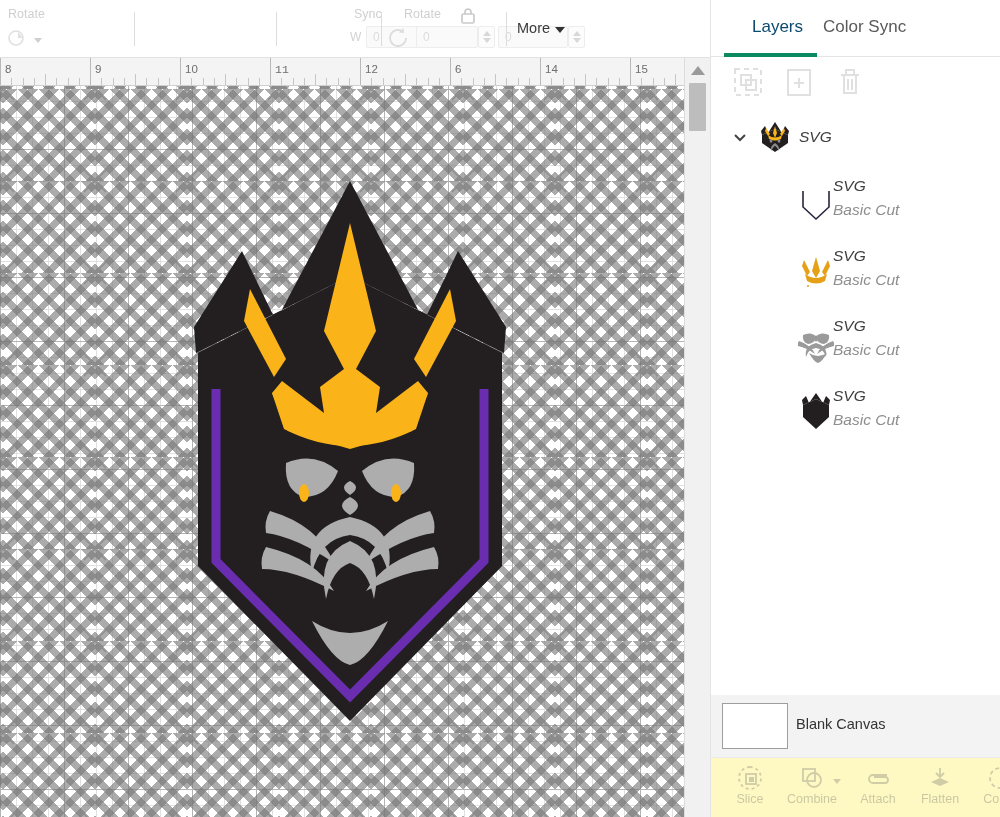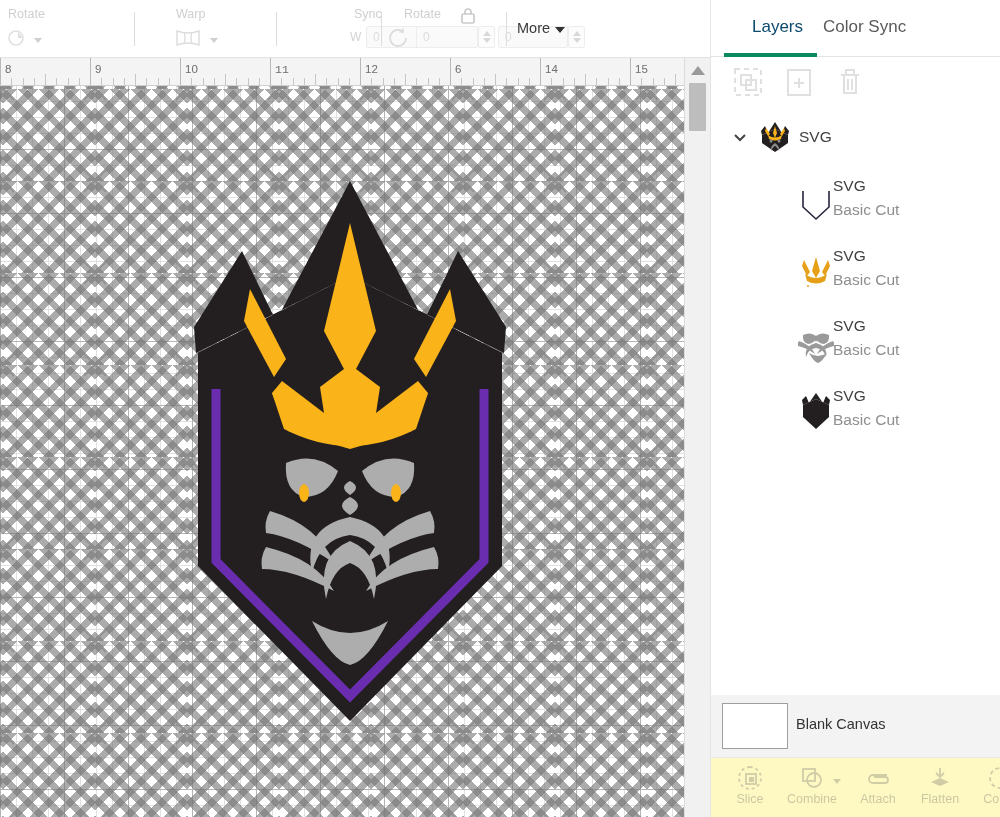--- a/index.html
+++ b/index.html
@@ -165,20 +165,21 @@
   }
   .layer-action {
     position: absolute; top: 10px; width: 30px; height: 30px;
     opacity: .22; cursor: default;
   }
 
   #layer-list {
     position: absolute; top: 109px; left: 0;
     width: 289px; height: 585px;
     overflow: hidden;
+    font-style: italic;
   }
   .layer-row {
     position: relative; height: 70px; cursor: pointer;
   }
   .layer-row.group { height: 58px; }
   .lr-chevron {
     position: absolute; left: 22px; top: 21px;
     width: 14px; height: 14px;
   }
   .lr-thumb-group {
@@ -245,28 +246,20 @@
       <div class="tb-group" style="left:0;width:130px;">
         <span class="tb-label" style="left:8px;">Rotate</span>
         <svg class="tb-icon" style="left:6px;top:28px;" width="22" height="20" viewBox="0 0 22 20">
           <path d="M3 10 a7 7 0 1 1 14 0 a7 7 0 1 1 -14 0" fill="none" stroke="#9a9a9a" stroke-width="1.6"></path>
           <path d="M12 4 l5 6 -5 0 z" fill="#9a9a9a"></path>
         </svg>
         <span class="caret-sm" style="left:34px;top:38px;"></span>
       </div>
       <span class="tb-sep" style="left:134px;"></span>
 
-      <div class="tb-group" style="left:140px;width:130px;">
-        <span class="tb-label" style="left:36px;">Warp</span>
-        <svg class="tb-icon" style="left:34px;top:28px;" width="28" height="20" viewBox="0 0 28 20">
-          <path d="M3 3 q11 4 22 0 l0 14 q-11 -4 -22 0 z" fill="none" stroke="#8d8d8d" stroke-width="1.5"></path>
-          <path d="M10 4 q2 6 0 12 M18 4 q-2 6 0 12" fill="none" stroke="#8d8d8d" stroke-width="1.3"></path>
-        </svg>
-        <span class="caret-sm" style="left:70px;top:38px;"></span>
-      </div>
       <span class="tb-sep" style="left:276px;"></span>
 
       <div class="tb-group" style="left:284px;width:220px;">
         <span class="tb-label" style="left:70px;">Sync</span>
         <span class="tb-mini" style="left:66px;top:30px;">W</span>
         <span class="tb-field" style="left:82px;width:70px;">0</span>
         <span class="tb-spin" style="left:152px;">
             <i class="up"></i>
             <i class="dn"></i>
           </span>

